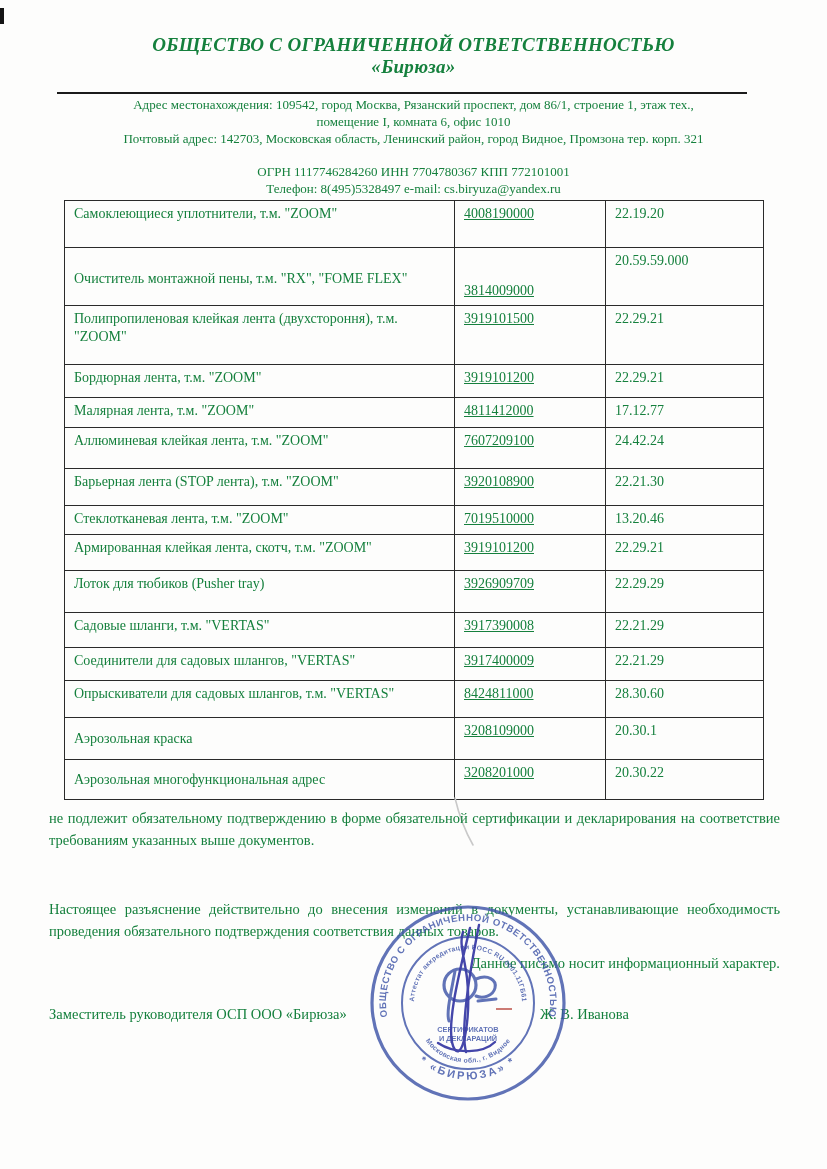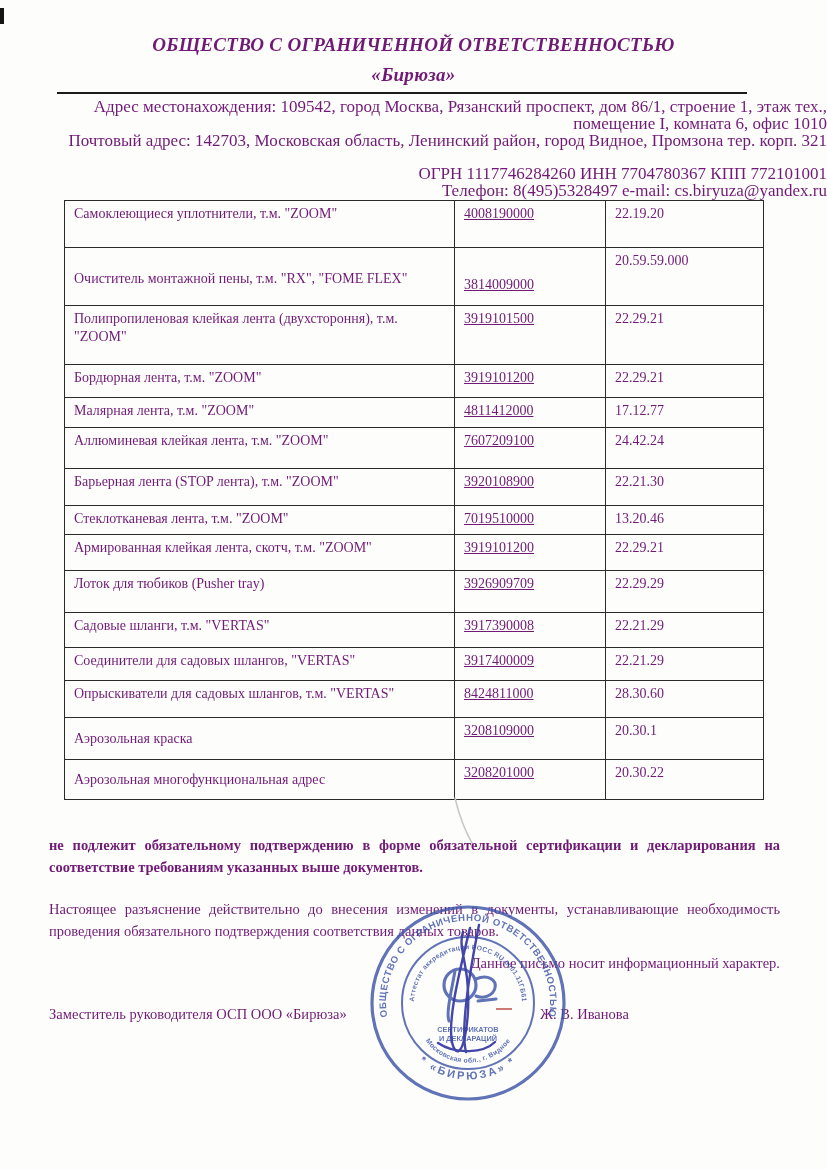--- a/index.html
+++ b/index.html
@@ -2,29 +2,29 @@
 <html><head>
 <meta charset="utf-8">
 <style>
   html,body{margin:0;padding:0;background:#e8e8e8;}
   #doc{
     position:relative;
     width:827px;height:1169px;
     background:#fdfdfc;
     margin:0 auto;
     font-family:"Liberation Serif", serif;
-    color:#701a75;
+    color:#15803d;
     overflow:hidden;
   }
   .centered{position:absolute;left:0;right:0;text-align:center;}
   .title{font-size:19px;font-weight:bold;font-style:italic;letter-spacing:.3px;}
   #org-type{top:34px;}
-  #org-name{top:64px;}
+  #org-name{top:56px;}
   #title-rule{position:absolute;top:92px;left:57px;width:690px;height:2px;background:#1b1b1b;}
-  .hdr-line{font-size:17px;text-align:right;}
+  .hdr-line{font-size:13px;}
   #addr1{top:97px;}
   #addr2{top:114px;}
   #postal{top:131px;}
   #reg{top:164px;}
   #phone{top:181px;}
 
   #product-table{
     position:absolute;top:200px;left:64px;
     border-collapse:collapse;
     table-layout:fixed;
@@ -49,31 +49,31 @@
   #product-rows tr:nth-child(7){height:37px}
   #product-rows tr:nth-child(8){height:29px}
   #product-rows tr:nth-child(9){height:36px}
   #product-rows tr:nth-child(10){height:42px}
   #product-rows tr:nth-child(11){height:35px}
   #product-rows tr:nth-child(12){height:33px}
   #product-rows tr:nth-child(13){height:37px}
   #product-rows tr:nth-child(14){height:42px}
   #product-rows tr:nth-child(15){height:40px}
   #product-rows tr:nth-child(2) td.c1{vertical-align:middle;}
-  #product-rows tr:nth-child(2) td.c2{vertical-align:bottom;padding-bottom:11px;}
+  #product-rows tr:nth-child(2) td.c2{vertical-align:bottom;padding-bottom:5px;}
   #product-rows tr:nth-child(2) td.c3{vertical-align:top;}
   #product-rows tr:nth-child(14) td.c1,
   #product-rows tr:nth-child(15) td.c1{vertical-align:middle;padding-bottom:4px;}
 
   .para{
     position:absolute;left:49px;width:731px;
     font-size:14.5px;line-height:22px;
     text-align:justify;
   }
-  #para1{top:834px;font-weight:bold;}
+  #para1{top:807px;}
   #para2{top:898px;}
   #para3{top:952px;text-align:right;}
   #sig-role{position:absolute;left:49px;top:1006px;font-size:14.5px;}
   #sig-name{position:absolute;left:540px;top:1006px;font-size:14.5px;}
 
   #stamp-wrap{position:absolute;left:360px;top:895px;width:216px;height:216px;}
   #stamp-wrap svg{width:216px;height:216px;display:block;}
   .stamp-text{font-family:"Liberation Sans", sans-serif;font-weight:bold;}
 
   #check-wrap{position:absolute;left:445px;top:795px;width:40px;height:55px;}

